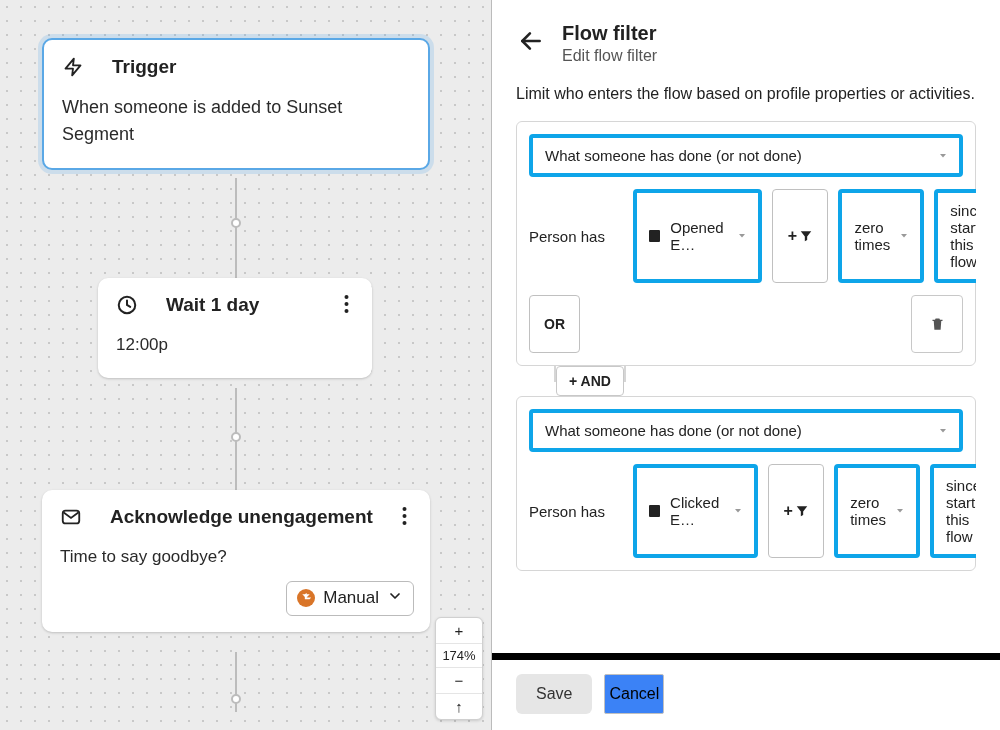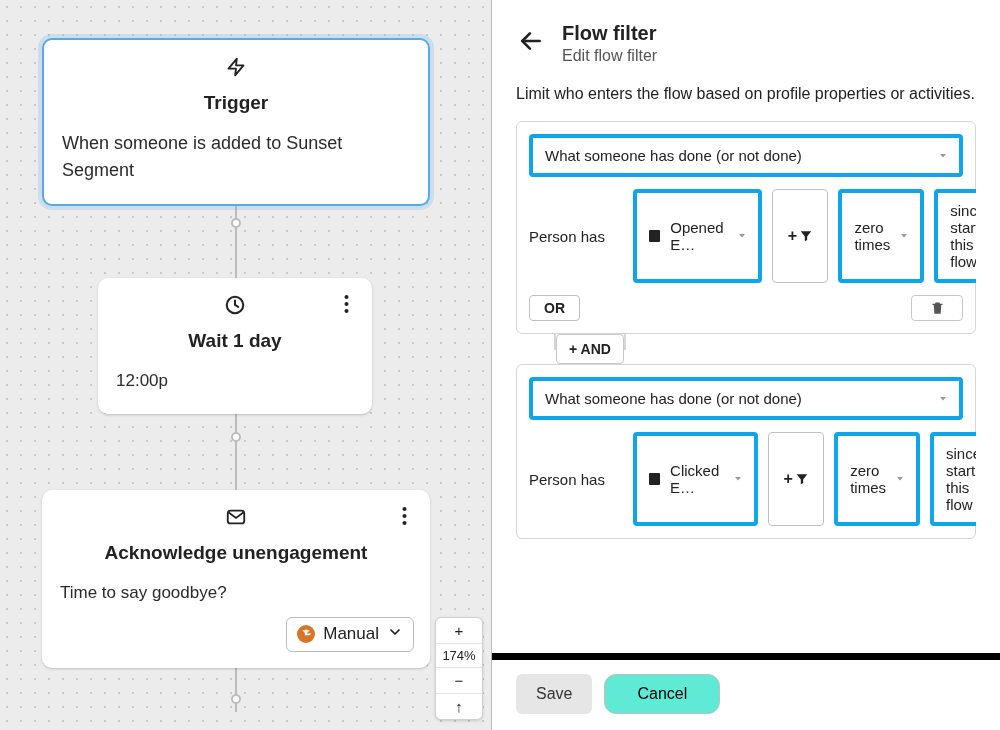--- a/index.html
+++ b/index.html
@@ -36,24 +36,23 @@
   }
   .node-wait {
     left: 98px; top: 278px;
     width: 274px;
   }
   .node-email {
     left: 42px; top: 490px;
     width: 388px;
   }
   .node-header {
-    display: flex; align-items: center; gap: 14px;
+    display: flex; align-items: center; gap: 28px;
     font-weight: 700; font-size: 19px;
     margin-bottom: 16px;
-    flex-direction: column;
   }
   .node-header .icon { width: 22px; height: 22px; display:flex; align-items:center; justify-content:center; color:#222; }
   .node-body { font-size: 18px; line-height: 1.5; color:#2a2a2a; }
   .node-body.small { font-size: 17px; }
   .node-menu {
     position: absolute; top: 14px; right: 14px;
     font-size: 22px; line-height: 1;
     cursor: pointer;
     width: 24px; height: 24px; display:flex; align-items:center; justify-content:center;
   }
@@ -132,21 +131,21 @@
   .row-selects { flex:1; display:flex; flex-direction:row; gap:10px; }
   .event-row { display:flex; gap:10px; }
   .filter-plus-btn {
     border:1px solid #c0c0c0; border-radius:4px;
     width:56px; display:flex; align-items:center; justify-content:center;
     cursor:pointer; font-weight:700;
   }
   .group-footer { display:flex; justify-content:space-between; margin-top:12px; }
   .or-btn {
     border:1px solid #c0c0c0; border-radius:4px;
-    padding:4px 14px; font-weight:700; font-size:14px; cursor:pointer;
+    padding:20px 14px; font-weight:700; font-size:14px; cursor:pointer;
     background:#fff;
   }
   .trash-btn {
     border:1px solid #c8c8c8; border-radius:4px;
     width:52px; display:flex; align-items:center; justify-content:center; cursor:pointer;
     background:#fff;
   }
 
   .and-block { display:flex; flex-direction:row; align-items:flex-start; margin:0 0 0 38px; }
   .and-line { width:2px; height:16px; background:#d6d6d6; }
@@ -162,22 +161,22 @@
     padding: 14px 24px 16px 24px;
     border-top:7px solid #000000;
     display:flex; gap:12px;
     background:#fff;
   }
   .btn-save {
     background:#e6e6e6; border:none; border-radius:6px;
     padding:10px 20px; font-size:16px; color:#333; cursor:pointer;
   }
   .btn-cancel {
-    background:#5eead4; border:1px solid #c0c0c0; border-radius:12px;
-    padding:10px 32px; font-size:16px; cursor:pointer;
+    background:#3b82f6; border:1px solid #c0c0c0; border-radius:2px;
+    padding:10px 4px; font-size:16px; cursor:pointer;
   }
   .scroll-area { height: 538px; overflow-y:auto; padding-bottom:20px; }
 </style>
 </head>
 <body>
 
 <div class="app">
 
   <div class="canvas">
 

